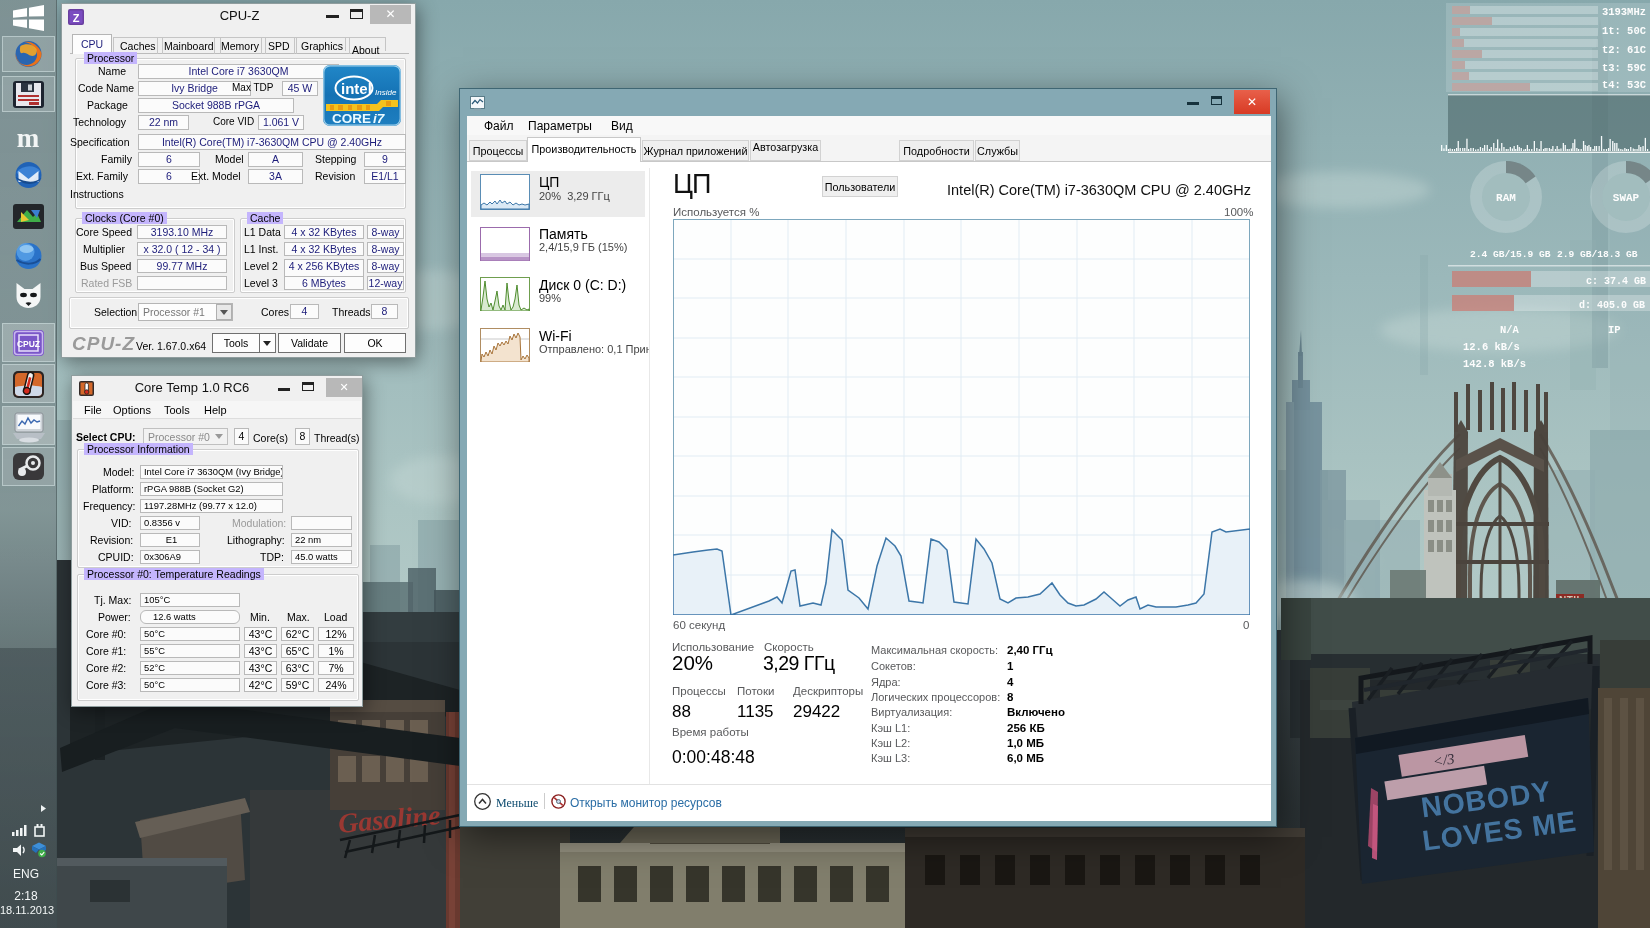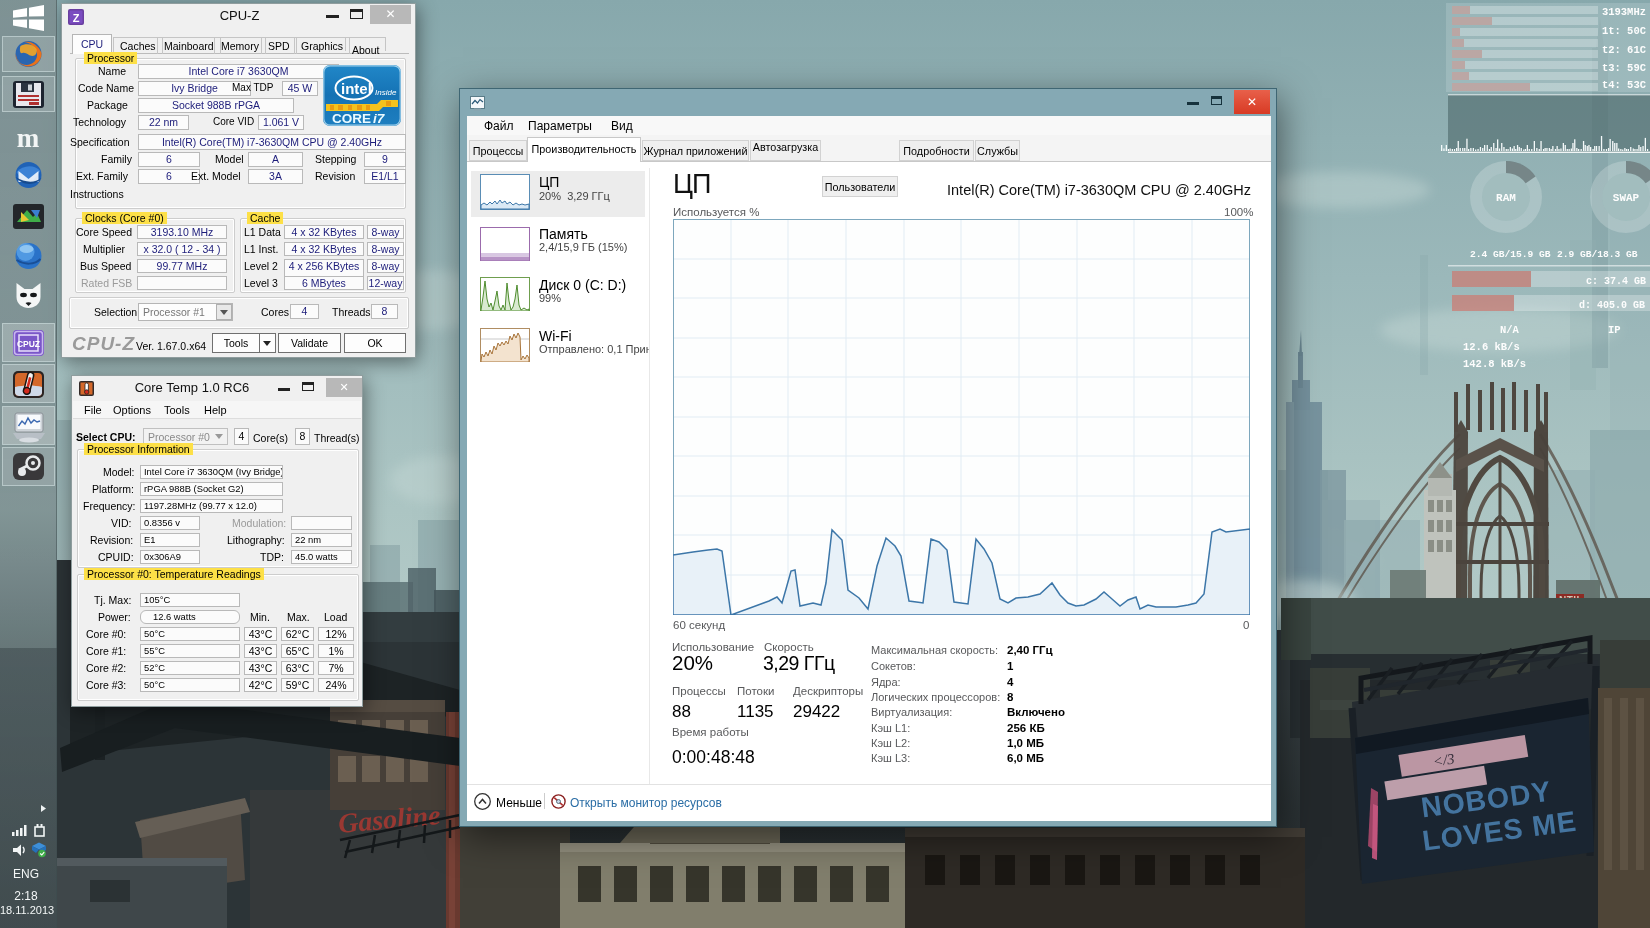--- a/index.html
+++ b/index.html
@@ -4,21 +4,21 @@
 <style>
 * { margin:0; padding:0; box-sizing:border-box; }
 html,body { width:1650px; height:928px; overflow:hidden; font-family:"Liberation Sans", sans-serif; }
 #stage { position:relative; width:1650px; height:928px; overflow:hidden; background:#a5c0c1; }
 .abs { position:absolute; }
 
 .win { position:absolute; background:#f0f0f0; border:1px solid #8f9d9e; box-shadow:2px 4px 18px rgba(0,0,0,0.45); }
 .fld { position:absolute; background:#fbfbfb; border:1px solid #b9b9b9; color:#1c1c7a; font-size:10.5px; text-align:center; line-height:13px; white-space:nowrap; overflow:hidden; }
 .lbl { position:absolute; color:#000; font-size:10.5px; white-space:nowrap; }
 .grp { position:absolute; border:1px solid #cdcdcd; border-radius:2px; box-shadow:inset 0 0 0 1px #ffffff; }
-.grplbl { position:absolute; font-size:10.5px; color:#000; background:#fde047; padding:0 3px; white-space:nowrap; }
+.grplbl { position:absolute; font-size:10.5px; color:#000; background:#c4b5fd; padding:0 3px; white-space:nowrap; }
 .cbtn { position:absolute; background:#b8b8b8; color:#fff; text-align:center; }
 
 #tm { position:absolute; left:459px; top:88px; width:818px; height:739px; background:#85a9b4; border:1px solid #3f6673; box-shadow:4px 10px 34px rgba(0,0,0,0.5); }
 #tm .inner { position:absolute; left:7px; top:27px; width:804px; height:705px; background:#fff; }
 .tmlabel { position:absolute; color:#58595b; font-size:11.5px; white-space:nowrap; }
 .tmval { position:absolute; color:#000; white-space:nowrap; }
 </style>
 </head>
 <body>
 <div id="stage">
@@ -550,21 +550,21 @@
       <div class="tmval" style="left:540px;top:590px;font-size:11.5px;font-weight:bold;">Включено</div>
       <div class="tmval" style="left:540px;top:606px;font-size:11.5px;font-weight:bold;">256 КБ</div>
       <div class="tmval" style="left:540px;top:621px;font-size:11.5px;font-weight:bold;">1,0 МБ</div>
       <div class="tmval" style="left:540px;top:636px;font-size:11.5px;font-weight:bold;">6,0 МБ</div>
 
       <div class="abs" style="left:0;top:668px;width:804px;height:1px;background:#e2e2e2;"></div>
       <svg class="abs" style="left:7px;top:677px" width="17" height="17" viewBox="0 0 17 17">
           <circle cx="8.5" cy="8.5" r="7.8" fill="#fff" stroke="#333" stroke-width="1.3"></circle>
           <path d="M5 10.5 L8.5 6.5 L12 10.5" stroke="#333" stroke-width="1.5" fill="none"></path>
         </svg>
-      <div class="abs" style="left:29px;top:680px;font-size:12px;color:#000000;">Меньше</div>
+      <div class="abs" style="left:29px;top:680px;font-size:12px;color:#0c4a6e;font-family:Liberation Serif, serif;">Меньше</div>
       <div class="abs" style="left:77px;top:677px;width:1px;height:16px;background:#ccc;"></div>
       <svg class="abs" style="left:84px;top:678px" width="15" height="15" viewBox="0 0 15 15">
           <circle cx="7.5" cy="7.5" r="6.6" fill="#fff" stroke="#8a2020" stroke-width="1.4"></circle>
           <line x1="3.2" y1="3.6" x2="11.8" y2="11.4" stroke="#b03030" stroke-width="1.6"></line>
           <circle cx="7.5" cy="7.5" r="2" fill="#c8d8e8" stroke="#456" stroke-width="0.8"></circle>
         </svg>
       <div class="abs" style="left:103px;top:680px;font-size:12px;color:#2a6da5;">Открыть монитор ресурсов</div>
     </div>
   </div>
 
@@ -722,21 +722,21 @@
     <div class="fld" style="left:68px;top:89px;width:143px;height:14px;line-height:12px;color:#000;text-align:left;padding-left:3px;font-size:9.4px;">Intel Core i7 3630QM (Ivy Bridge)</div>
     <div class="lbl" style="left:20px;top:107px;">Platform:</div>
     <div class="fld" style="left:68px;top:106px;width:143px;height:14px;line-height:12px;color:#000;text-align:left;padding-left:3px;font-size:9.4px;">rPGA 988B (Socket G2)</div>
     <div class="lbl" style="left:11px;top:124px;">Frequency:</div>
     <div class="fld" style="left:68px;top:123px;width:143px;height:14px;line-height:12px;color:#000;text-align:left;padding-left:3px;font-size:9.4px;">1197.28MHz (99.77 x 12.0)</div>
     <div class="lbl" style="left:39px;top:141px;">VID:</div>
     <div class="fld" style="left:68px;top:140px;width:60px;height:14px;line-height:12px;color:#000;text-align:left;padding-left:3px;font-size:9.4px;">0.8356 v</div>
     <div class="lbl" style="left:160px;top:141px;color:#9a9a9a;">Modulation:</div>
     <div class="fld" style="left:219px;top:140px;width:61px;height:14px;"></div>
     <div class="lbl" style="left:18px;top:158px;">Revision:</div>
-    <div class="fld" style="left:68px;top:157px;width:60px;height:14px;line-height:12px;color:#000;text-align:left;padding-left:3px;font-size:9.4px;">E1</div>
+    <div class="fld" style="left:68px;top:157px;width:60px;height:14px;line-height:12px;color:#000;text-align:center;padding-left:3px;font-size:9.4px;">E1</div>
     <div class="lbl" style="left:155px;top:158px;">Lithography:</div>
     <div class="fld" style="left:219px;top:157px;width:61px;height:14px;line-height:12px;color:#000;text-align:left;padding-left:3px;font-size:9.4px;">22 nm</div>
     <div class="lbl" style="left:26px;top:175px;">CPUID:</div>
     <div class="fld" style="left:68px;top:174px;width:60px;height:14px;line-height:12px;color:#000;text-align:left;padding-left:3px;font-size:9.4px;">0x306A9</div>
     <div class="lbl" style="left:188px;top:175px;">TDP:</div>
     <div class="fld" style="left:219px;top:174px;width:61px;height:14px;line-height:12px;color:#000;text-align:left;padding-left:3px;font-size:9.4px;">45.0 watts</div>
 
     <div class="grp" style="left:5px;top:198px;width:282px;height:127px;"></div>
     <div class="grplbl" style="left:12px;top:192px;">Processor #0: Temperature Readings</div>
     <div class="lbl" style="left:22px;top:218px;">Tj. Max:</div>

